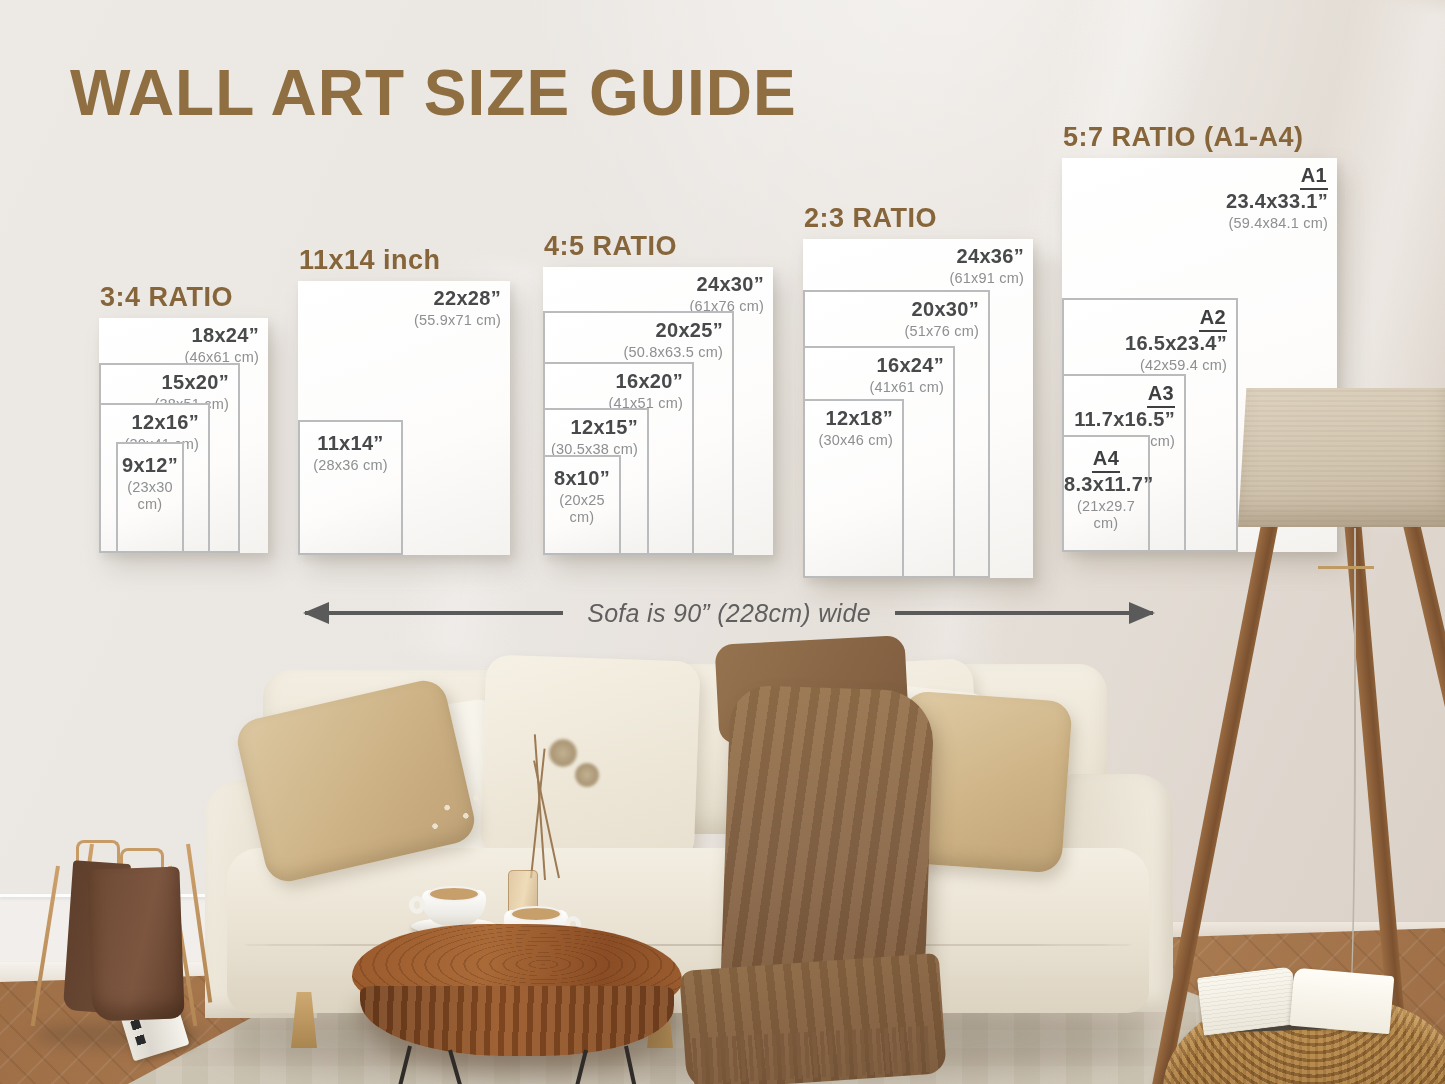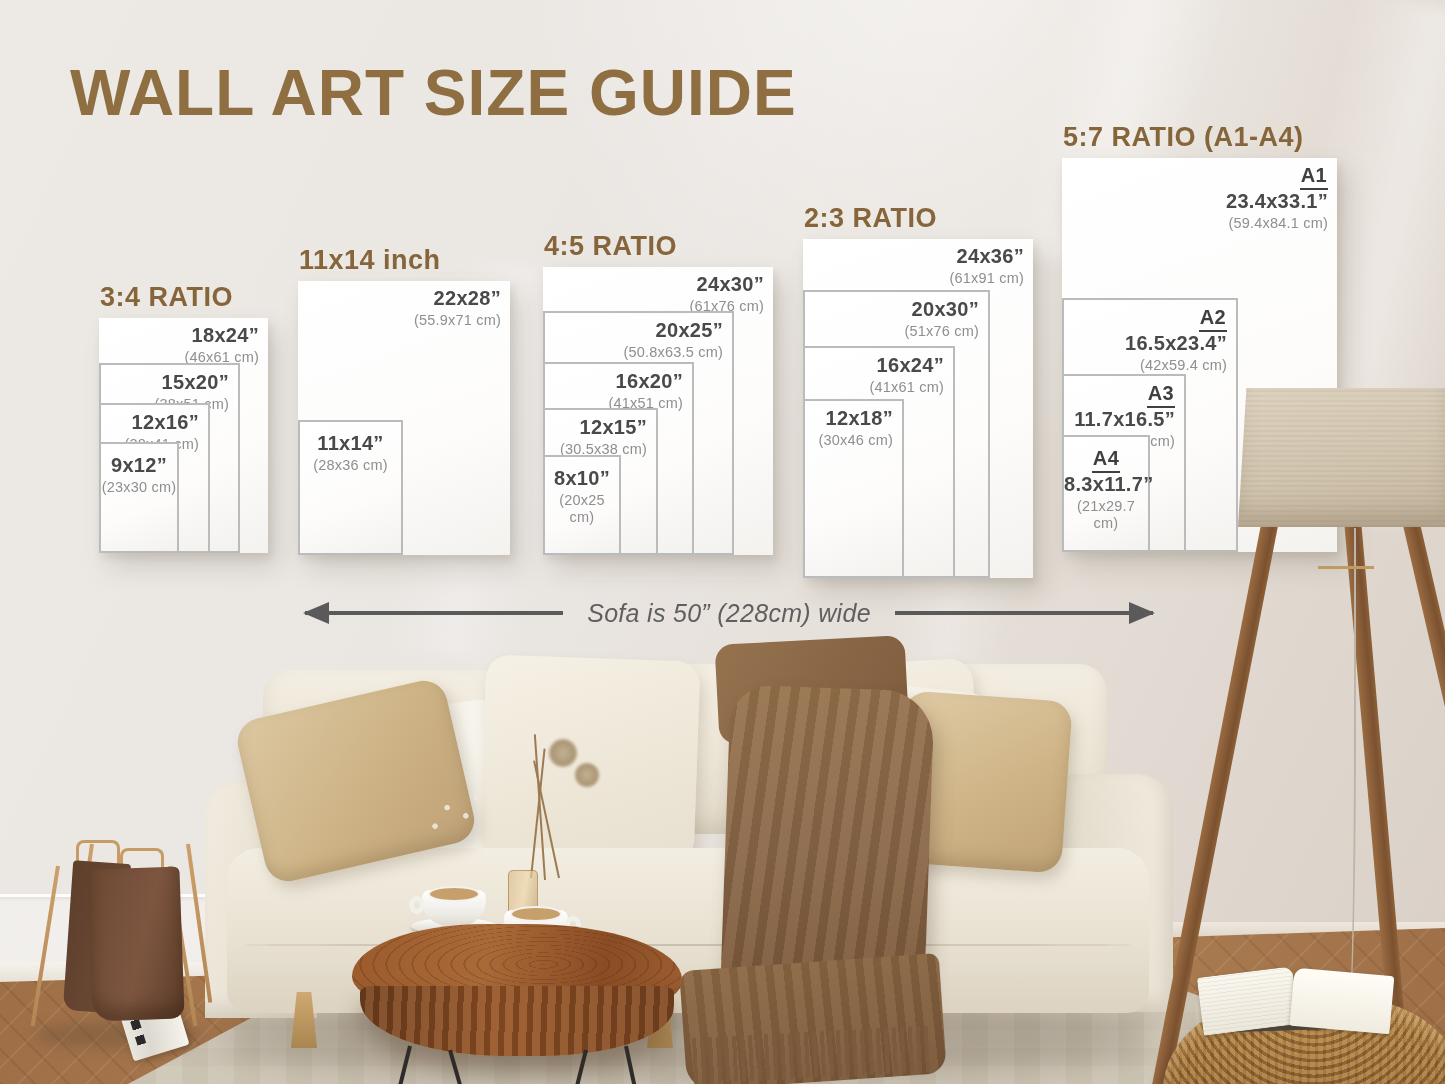--- a/index.html
+++ b/index.html
@@ -266,21 +266,21 @@
               <div class="size-in">15x20”</div>
               <div class="size-cm">(38x51 cm)</div>
             </div>
           </div>
           <div class="size-rect" style="width: 111px; height: 150px; z-index: 3;">
             <div class="size-label">
               <div class="size-in">12x16”</div>
               <div class="size-cm">(30x41 cm)</div>
             </div>
           </div>
-          <div class="size-rect smallest" style="width: 80px; height: 111px; z-index: 4;">
+          <div class="size-rect smallest" style="width: 68px; height: 111px; z-index: 4; margin-left: 17px;">
             <div class="size-label">
               <div class="size-in">9x12”</div>
               <div class="size-cm">(23x30 cm)</div>
             </div>
           </div>
         </div>
       </div>
       <div class="size-group" style="left: 298px; top: 281px; width: 212px; height: 274px;">
         <div class="group-title">11x14 inch</div>
         <div class="frames">
@@ -312,21 +312,21 @@
               <div class="size-in">20x25”</div>
               <div class="size-cm">(50.8x63.5 cm)</div>
             </div>
           </div>
           <div class="size-rect" style="width: 151px; height: 193px; z-index: 3;">
             <div class="size-label">
               <div class="size-in">16x20”</div>
               <div class="size-cm">(41x51 cm)</div>
             </div>
           </div>
-          <div class="size-rect" style="width: 115px; height: 147px; z-index: 4; margin-top: 48px;">
+          <div class="size-rect" style="width: 106px; height: 147px; z-index: 4; margin-top: 48px;">
             <div class="size-label">
               <div class="size-in">12x15”</div>
               <div class="size-cm">(30.5x38 cm)</div>
             </div>
           </div>
           <div class="size-rect smallest" style="width: 78px; height: 100px; z-index: 5;">
             <div class="size-label">
               <div class="size-in">8x10”</div>
               <div class="size-cm">(20x25 cm)</div>
             </div>
@@ -392,21 +392,21 @@
               <div class="size-in">8.3x11.7”</div>
               <div class="size-cm">(21x29.7 cm)</div>
             </div>
           </div>
         </div>
       </div>
     </div>
 
   <div class="sofa-note">
     <div class="note-arrow left"></div>
-    <div class="note-text">Sofa is 50” (228cm) wide</div>
+    <div class="note-text">Sofa is 90” (228cm) wide</div>
     <div class="note-arrow right"></div>
   </div>
 
   <div class="sofa">
     <div class="sofa-shadow"></div>
     <div class="back-cushion bc-l"></div>
     <div class="back-cushion bc-r"></div>
     <div class="pillow p-white-left"></div>
     <div class="pillow p-cream-big"></div>
     <div class="pillow p-cream-mid"></div>

